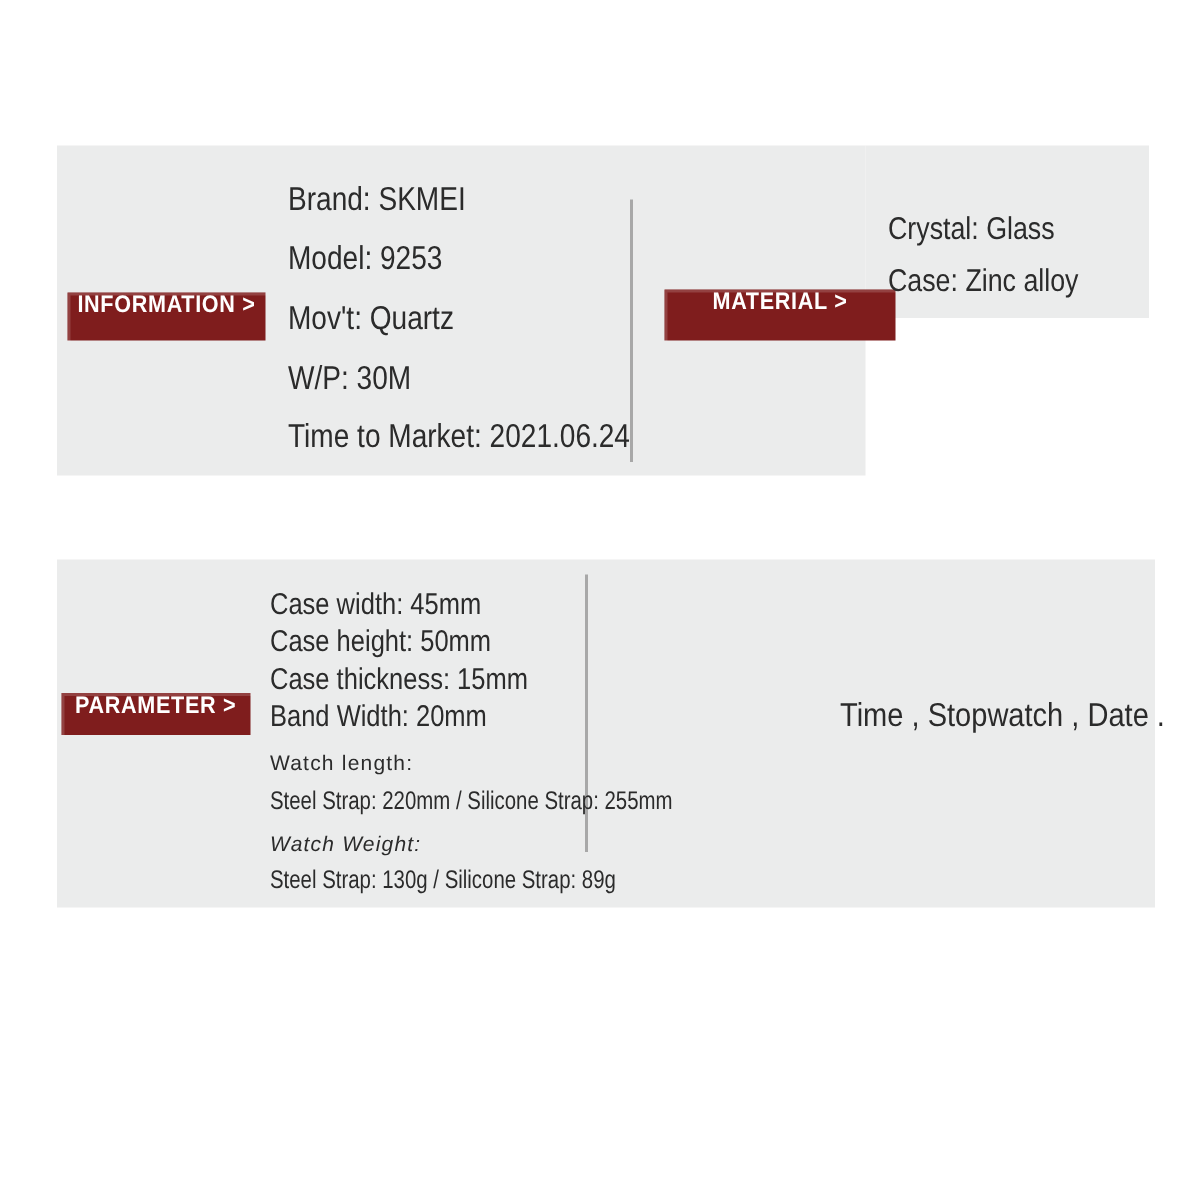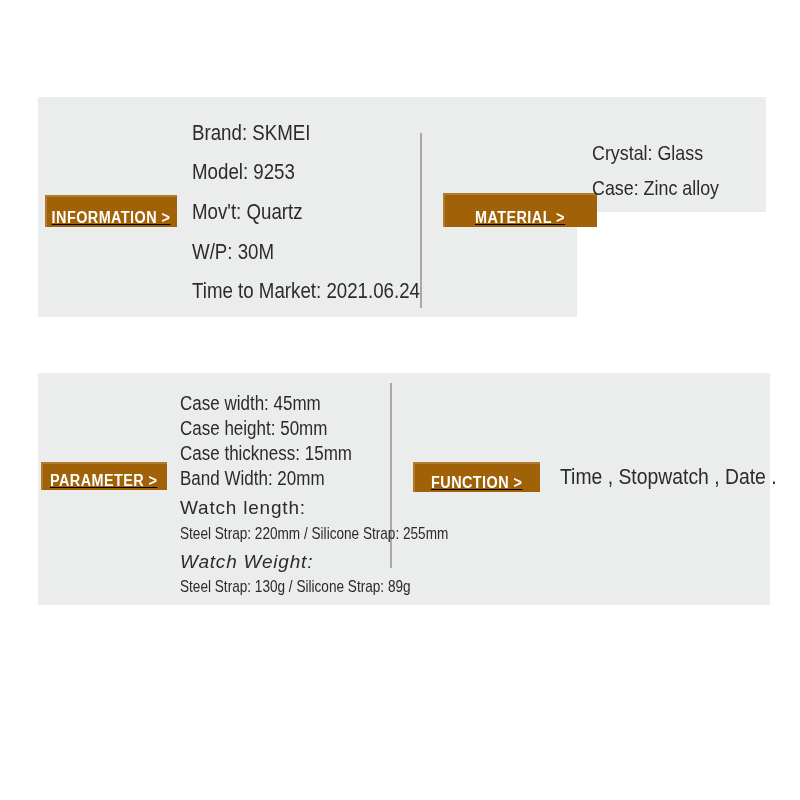--- a/index.html
+++ b/index.html
@@ -3,37 +3,36 @@
 <meta charset="utf-8">
 <style>
   html,body { margin:0; padding:0; background:#ffffff; }
   .canvas {
     position:relative; width:800px; height:800px; background:#ffffff;
     font-family:"Liberation Sans", sans-serif; overflow:hidden;
   }
   .panel { position:absolute; background:#ebecec; }
   .vdivider { position:absolute; width:2px; background:#a8a8a8; }
   .badge {
-    position:absolute; background:#a16207;
-    display:flex; align-items:flex-end; justify-content:center;
+    position:absolute; background:#7f1d1d;
+    display:flex; align-items:flex-start; justify-content:center;
     box-shadow: inset 2px 2px 0 rgba(255,255,255,0.16);
-    text-decoration: underline;
   }
   .badge-text {
     color:#ffffff; font-weight:bold; font-size:16px; letter-spacing:0.5px;
     transform:scaleX(0.9); white-space:nowrap;
   }
   .line {
     position:absolute; color:#2b2b2b; white-space:nowrap;
     transform-origin:left center;
   }
   .cond22 { font-size:22px; line-height:26px; transform:scaleX(0.85); }
   .cond21 { font-size:21px; line-height:26px; transform:scaleX(0.85); }
   .cond20 { font-size:20px; line-height:25px; transform:scaleX(0.85); }
-  .label19 { font-size:19px; line-height:24px; letter-spacing:0.8px; }
+  .label19 { font-size:14px; line-height:24px; letter-spacing:0.8px; }
   .small17 { font-size:17px; line-height:22px; transform:scaleX(0.8); }
   .func22  { font-size:22px; line-height:28px; transform:scaleX(0.88); }
 </style>
 </head>
 <body>
 
 <div class="canvas">
 
   <div class="panel" style="left:38px; top:97px; width:539px; height:220px;"></div>
   <div class="panel" style="left:577px; top:97px; width:189px; height:115px;"></div>
@@ -65,19 +64,16 @@
 
   <div class="line cond20" style="left:180px; top:391px;">Case width: 45mm</div>
   <div class="line cond20" style="left:180px; top:416px;">Case height: 50mm</div>
   <div class="line cond20" style="left:180px; top:441px;">Case thickness: 15mm</div>
   <div class="line cond20" style="left:180px; top:466px;">Band Width: 20mm</div>
   <div class="line label19" style="left:180px; top:496px;">Watch length:</div>
   <div class="line small17" style="left:180px; top:523px;">Steel Strap: 220mm / Silicone Strap: 255mm</div>
   <div class="line label19" style="left:180px; top:550px;font-style:italic;">Watch Weight:</div>
   <div class="line small17" style="left:180px; top:576px;">Steel Strap: 130g / Silicone Strap: 89g</div>
 
-  <div class="badge" style="left:413px; top:462px; width:127px; height:30px;">
-    <span class="badge-text">FUNCTION &gt;</span>
-  </div>
 
   <div class="line func22" style="left:560px; top:463px;">Time , Stopwatch , Date .</div>
 
 </div>
 
 </body></html>

